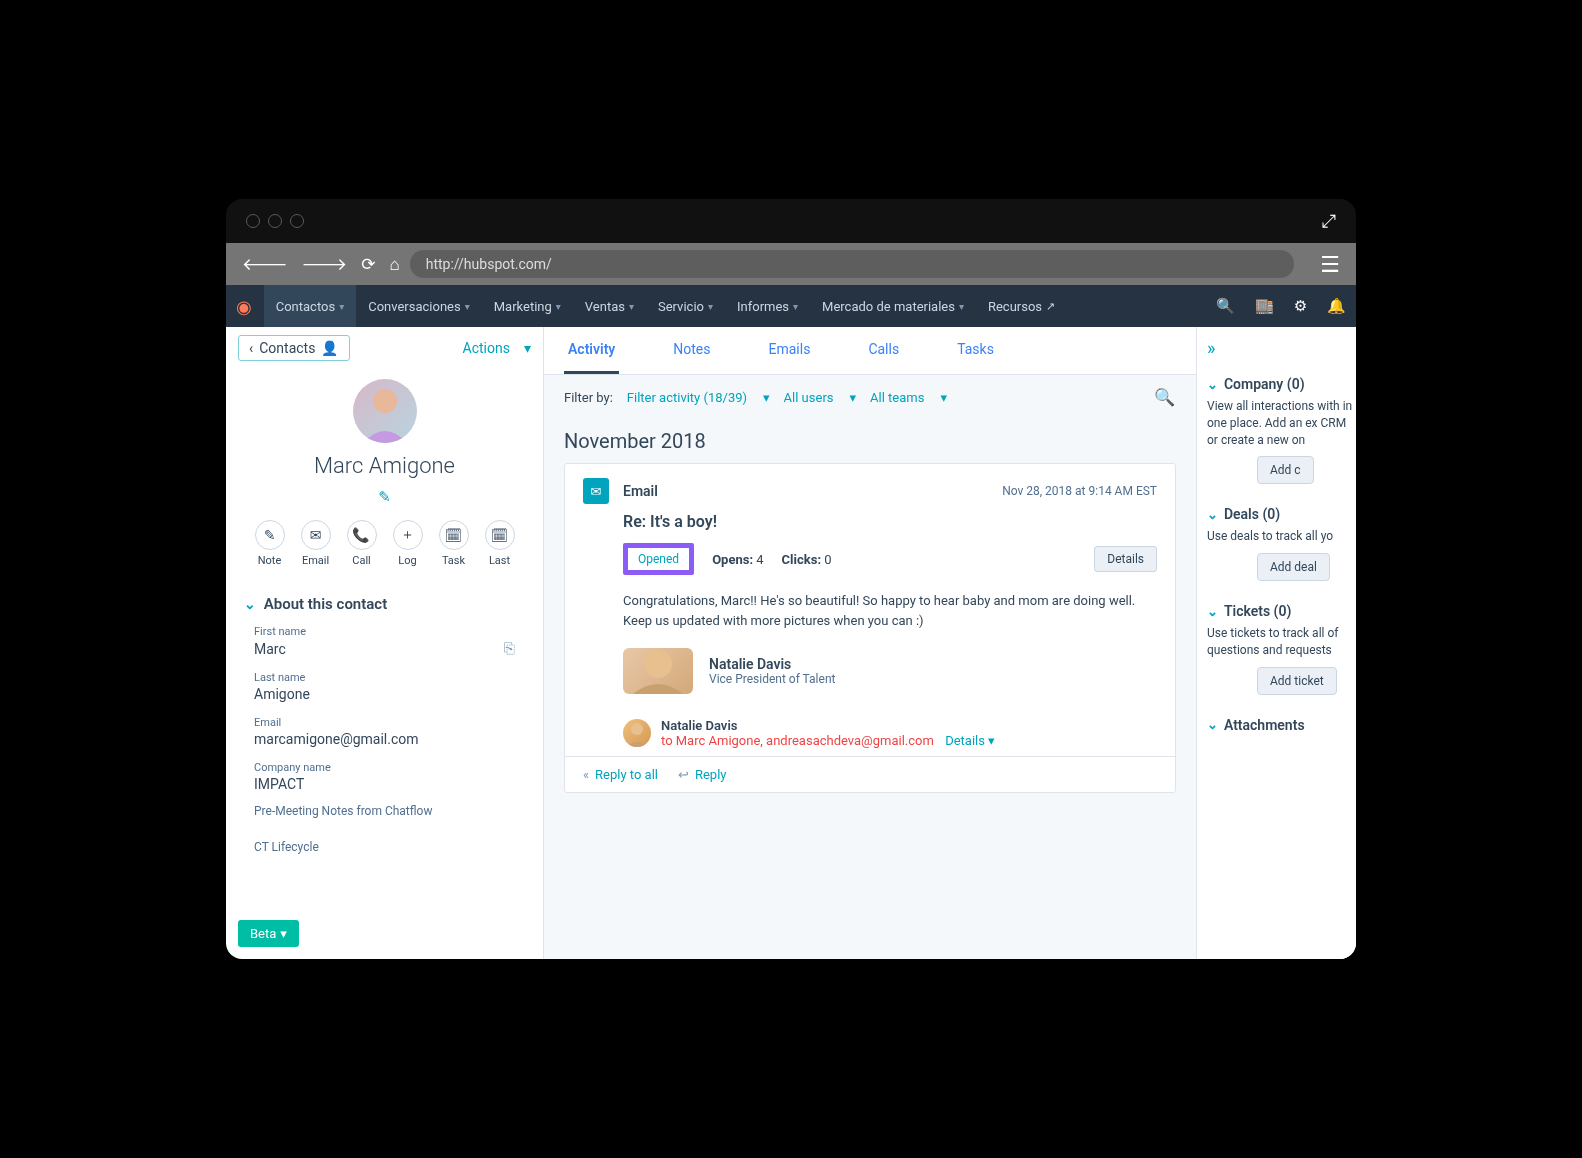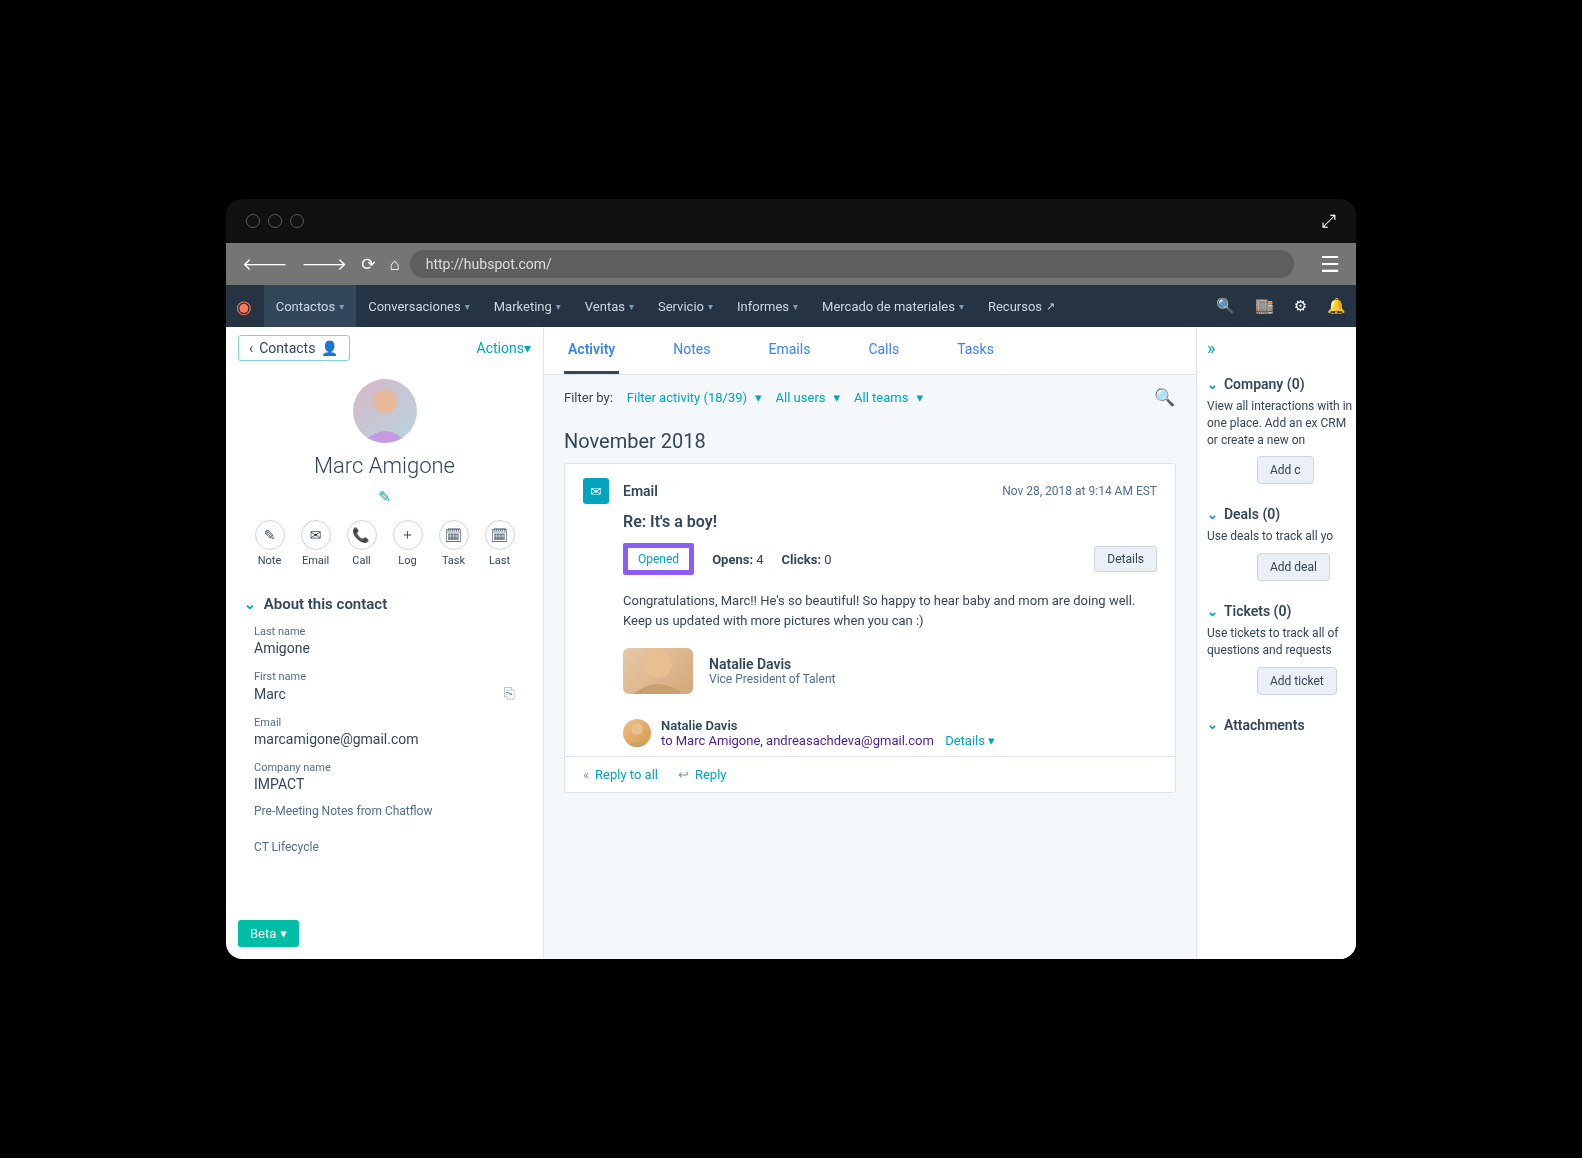--- a/index.html
+++ b/index.html
@@ -20,21 +20,21 @@
 .nav-item { padding: 0 12px; height: 100%; display: flex; align-items: center; gap: 4px; cursor: pointer; color: #cbd6e2; }
 .nav-item.active { background: #33475b; }
 .nav-item .chev { color: #7c98b6; font-size: 10px; }
 .nav-right { margin-left: auto; display: flex; gap: 20px; align-items: center; }
 .nav-right span { cursor: pointer; color: #fff; font-size: 15px; }
 .content { display: flex; flex: 1; overflow: hidden; }
 .leftpanel { width: 318px; border-right: 1px solid #dfe3eb; display: flex; flex-direction: column; overflow-y: auto; position: relative; }
 .crumb-row { display: flex; align-items: center; justify-content: space-between; padding: 8px 12px; }
 .crumb-pill { border: 1.5px solid #7fd1de; border-radius: 3px; padding: 4px 10px; display: flex; align-items: center; gap: 6px; font-size: 14px; color: #33475b; cursor: pointer; }
 .crumb-pill .ico { font-size: 14px; }
-.actions-link { color: #00a4bd; font-size: 14px; display: flex; align-items: center; gap: 0; cursor: pointer; }
+.actions-link { color: #00a4bd; font-size: 14px; display: flex; align-items: center; gap: 14px; cursor: pointer; }
 .profile { display: flex; flex-direction: column; align-items: center; padding: 10px 0 16px; }
 .avatar-lg { width: 64px; height: 64px; border-radius: 50%; background: linear-gradient(135deg, #d7b8c8, #b8d4e0); display: flex; align-items: center; justify-content: center; overflow: hidden; }
 .avatar-lg svg { width: 100%; height: 100%; }
 .name-row { display: flex; align-items: center; gap: 10px; margin-top: 10px; flex-direction: column; }
 .contact-name { font-size: 22px; font-weight: 300; color: #33475b; }
 .edit-icon { color: #00a4bd; cursor: pointer; font-size: 15px; }
 .action-row { display: flex; gap: 16px; margin-top: 14px; }
 .action-btn { display: flex; flex-direction: column; align-items: center; gap: 4px; cursor: pointer; }
 .action-circle { width: 30px; height: 30px; border: 1px solid #cbd6e2; border-radius: 50%; display: flex; align-items: center; justify-content: center; color: #33475b; font-size: 14px; background: #fff; }
 .action-label { font-size: 11px; color: #33475b; }
@@ -45,21 +45,21 @@
 .field-value { font-size: 14px; color: #33475b; display: flex; align-items: center; justify-content: space-between; }
 .card-ico { color: #7c98b6; font-size: 14px; }
 .note-link { padding: 2px 28px; font-size: 12px; color: #516f90; }
 .beta-badge { position: absolute; bottom: 12px; left: 12px; background: #00bda5; color: #fff; padding: 6px 12px; border-radius: 3px; font-size: 13px; display: flex; align-items: center; gap: 4px; cursor: pointer; }
 .midpanel { flex: 1; display: flex; flex-direction: column; background: #f5f8fa; overflow: hidden; }
 .tabs { display: flex; background: #fff; border-bottom: 1px solid #dfe3eb; padding: 0 20px; gap: 50px; }
 .tab { padding: 14px 4px; font-size: 14px; color: #3b82f6; cursor: pointer; border-bottom: 3px solid transparent; }
 .tab.active { border-bottom-color: #33475b; font-weight: 600; }
 .filterbar { display: flex; align-items: center; padding: 12px 20px; gap: 14px; font-size: 13px; background: #f5f8fa; }
 .filter-label { color: #33475b; }
-.filter-link { color: #00a4bd; display: flex; align-items: center; gap: 8px; cursor: pointer; }
+.filter-link { color: #00a4bd; display: flex; align-items: center; gap: 16px; cursor: pointer; }
 .filter-search { margin-left: auto; color: #00a4bd; font-size: 17px; cursor: pointer; }
 .timeline { padding: 0 20px 20px; overflow-y: auto; flex: 1; }
 .month-hdr { font-size: 20px; color: #33475b; margin: 10px 0; }
 .card { background: #fff; border: 1px solid #dfe3eb; border-radius: 3px; }
 .card-top { padding: 14px 18px 8px; }
 .card-header { display: flex; align-items: center; gap: 14px; }
 .email-icon { width: 26px; height: 26px; background: #00a4bd; border-radius: 3px; display: flex; align-items: center; justify-content: center; color: #fff; font-size: 13px; }
 .card-type { font-size: 14px; font-weight: 600; color: #33475b; }
 .card-date { margin-left: auto; font-size: 12px; color: #516f90; }
 .subject { font-size: 16px; font-weight: 600; color: #33475b; margin: 8px 0 12px 40px; }
@@ -70,21 +70,21 @@
 .body-text { margin: 16px 0 12px 40px; font-size: 13px; color: #33475b; line-height: 1.5; }
 .sig-row { display: flex; gap: 16px; align-items: center; margin-left: 40px; padding: 6px 0 8px; }
 .sig-avatar { width: 70px; height: 46px; border-radius: 6px; overflow: hidden; background: linear-gradient(135deg, #e8c8a8, #d4a878); display: flex; align-items: flex-end; justify-content: center; }
 .sig-avatar svg { width: 60px; height: 50px; }
 .sig-text .sig-name { font-weight: 600; font-size: 14px; color: #33475b; }
 .sig-text .sig-title { font-size: 12px; color: #516f90; }
 .expand-link { color: #00a4bd; font-size: 13px; margin: 8px 0 0 40px; cursor: pointer; }
 .from-row { display: flex; align-items: center; gap: 10px; margin: 16px 0 0 40px; font-size: 13px; }
 .from-avatar { width: 28px; height: 28px; border-radius: 50%; background: linear-gradient(135deg, #f0c080, #d49850); overflow: hidden; display: flex; align-items: center; justify-content: center; }
 .from-name { font-weight: 600; color: #33475b; }
-.from-to { color: #4c1d95; }
+.from-to { color: #ef4444; }
 .details-link { color: #00a4bd; display: flex; align-items: center; gap: 3px; cursor: pointer; }
 .reply-bar { border-top: 1px solid #dfe3eb; padding: 10px 18px; display: flex; gap: 20px; align-items: center; font-size: 13px; }
 .reply-act { display: flex; align-items: center; gap: 6px; color: #00a4bd; cursor: pointer; }
 .reply-act .ico { color: #7c98b6; }
 .rightpanel { width: 160px; border-left: 1px solid #dfe3eb; background: #fff; overflow: hidden; padding: 10px 0 0 10px; }
 .collapse-icon { color: #00a4bd; font-size: 18px; cursor: pointer; margin-bottom: 10px; display: block; }
 .rp-section-hdr { display: flex; align-items: center; gap: 6px; font-size: 14px; font-weight: 600; color: #33475b; padding: 8px 0 6px; cursor: pointer; }
 .rp-section-hdr .chev { color: #00a4bd; font-size: 13px; }
 .rp-desc { font-size: 12px; color: #33475b; line-height: 1.4; margin-bottom: 8px; }
 .rp-btn { background: #eaf0f6; border: 1px solid #cbd6e2; padding: 6px 12px; font-size: 12px; color: #33475b; border-radius: 4px; cursor: pointer; margin-left: 50px; margin-bottom: 14px; }
@@ -210,30 +210,30 @@
               </div>
           </div>
         </div>
 
         <div class="section-hdr">
           <span class="chev">⌄</span>
           <span>About this contact</span>
         </div>
 
         <div class="field">
-          <div class="field-label">Last name</div>
-          <div class="field-value">
-              <span>Amigone</span>
-            </div>
-        </div>
-        <div class="field">
           <div class="field-label">First name</div>
           <div class="field-value">
               <span>Marc</span>
               <span class="card-ico">⎘</span>
+            </div>
+        </div>
+        <div class="field">
+          <div class="field-label">Last name</div>
+          <div class="field-value">
+              <span>Amigone</span>
             </div>
         </div>
         <div class="field">
           <div class="field-label">Email</div>
           <div class="field-value">
               <span>marcamigone@gmail.com</span>
             </div>
         </div>
         <div class="field">
           <div class="field-label">Company name</div>

